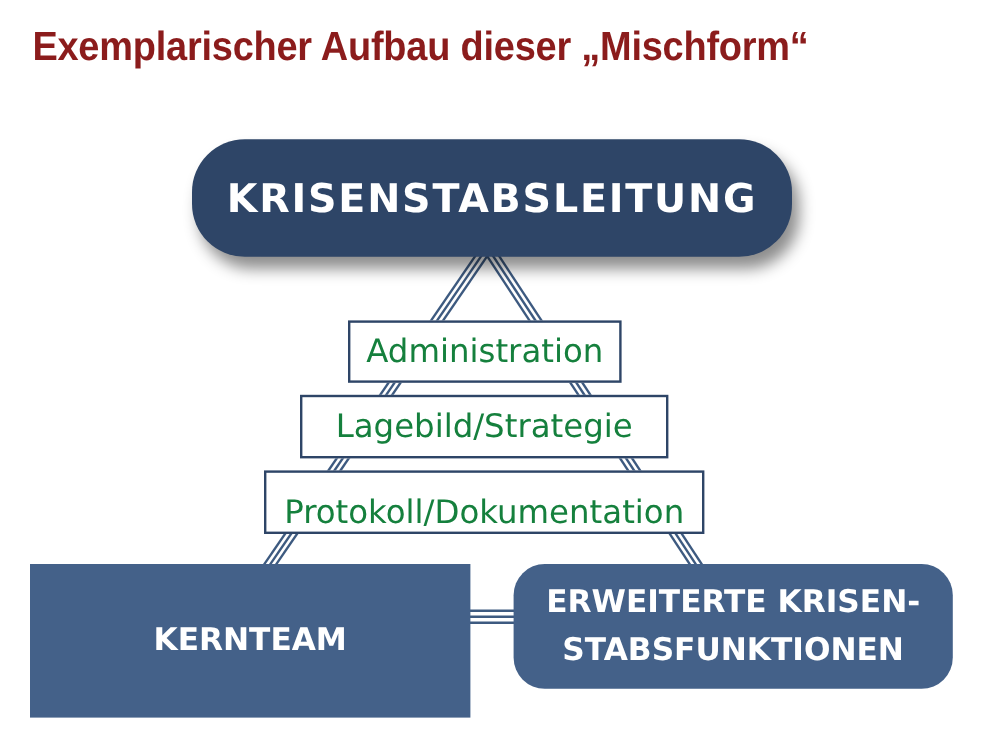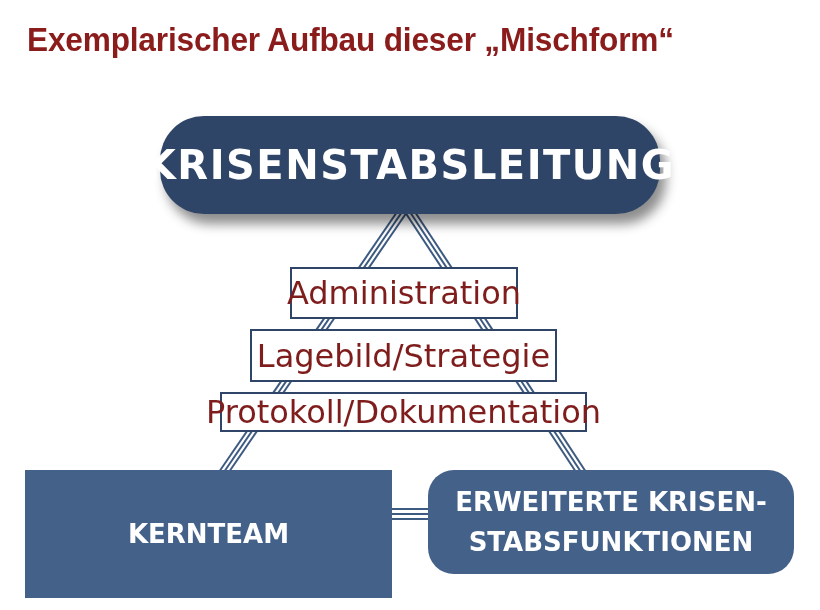--- a/index.html
+++ b/index.html
@@ -4,24 +4,24 @@
 <style>
   html, body { margin:0; padding:0; }
   body { width:820px; height:610px; background:#ffffff; position:relative; overflow:hidden;
          font-family:"Liberation Sans", sans-serif; }
   .title { position:absolute; left:27px; top:20px; margin:0; font-size:34px; font-weight:bold;
            color:#8b1c1c; letter-spacing:-0.2px; white-space:nowrap; transform:scaleX(0.93); transform-origin:left top; }
   svg.lines { position:absolute; left:0; top:0; }
   .pill { position:absolute; left:160px; top:116px; width:500px; height:98px; border-radius:44px;
           background:#2e4567; box-shadow: 6px 10px 12px rgba(0,0,0,0.45);
           display:flex; align-items:center; justify-content:center; }
-  .pill span { color:#ffffff; font-weight:bold; font-size:40px; letter-spacing:1.5px; font-family:"DejaVu Sans", sans-serif; }
+  .pill span { color:#ffffff; font-weight:bold; font-size:33px; letter-spacing:1.5px; font-family:"DejaVu Sans", sans-serif; }
   .role { position:absolute; background:#ffffff; border:2px solid #2e4567; box-sizing:border-box;
           display:flex; align-items:center; justify-content:center; }
-  .role span { font-family:"DejaVu Sans", sans-serif; font-size:32px; color:#7f1d1d; white-space:nowrap; }
+  .role span { font-family:"DejaVu Sans", sans-serif; font-size:27px; color:#15803d; white-space:nowrap; }
   .team { position:absolute; background:#446189; display:flex; align-items:center; justify-content:center; text-align:center; }
   .team span { color:#ffffff; font-weight:bold; font-family:"DejaVu Sans", sans-serif; font-size:26px; line-height:40px; white-space:pre-line; }
 </style>
 </head>
 <body>
 
 <h1 class="title">Exemplarischer Aufbau dieser „Mischform“</h1>
 
 <svg class="lines" width="820" height="610">
   <g stroke="#3d5a80" stroke-width="2" fill="none">
@@ -43,21 +43,21 @@
 <div class="pill">
   <span>KRISENSTABSLEITUNG</span>
 </div>
 
 <div class="role" style="left:290px; top:267px; width:228px; height:52px;">
   <span>Administration</span>
 </div>
 <div class="role" style="left:250px; top:329px; width:307px; height:53px;">
   <span>Lagebild/Strategie</span>
 </div>
-<div class="role" style="left:220px; top:392px; width:367px; height:40px;">
+<div class="role" style="left:220px; top:392px; width:367px; height:53px;align-items:flex-end;">
   <span>Protokoll/Dokumentation</span>
 </div>
 
 <div class="team" style="left:25px; top:470px; width:367px; height:128px;">
   <span>KERNTEAM</span>
 </div>
 <div class="team" style="left:428px; top:470px; width:366px; height:104px;border-radius:26px;">
   <span>ERWEITERTE KRISEN-
 STABSFUNKTIONEN</span>
 </div>

